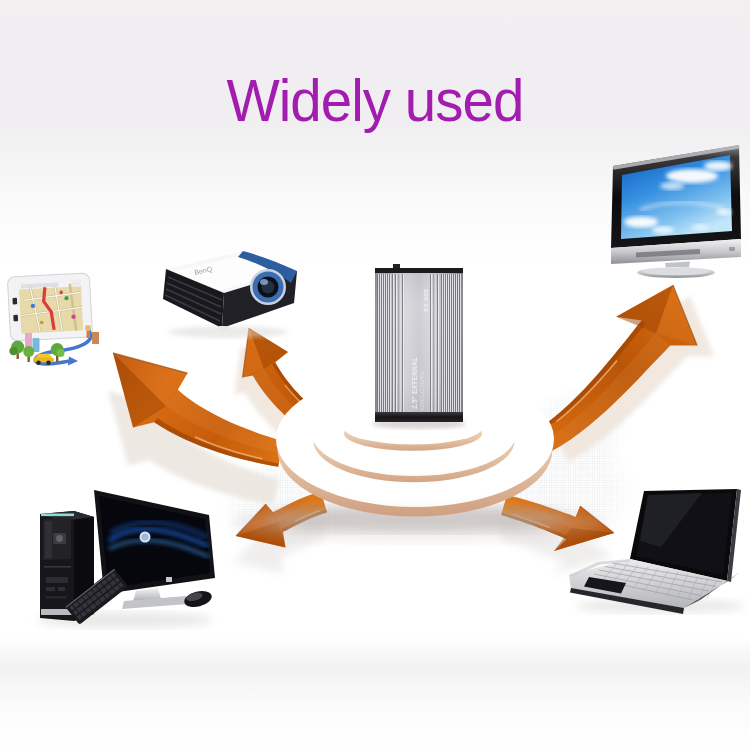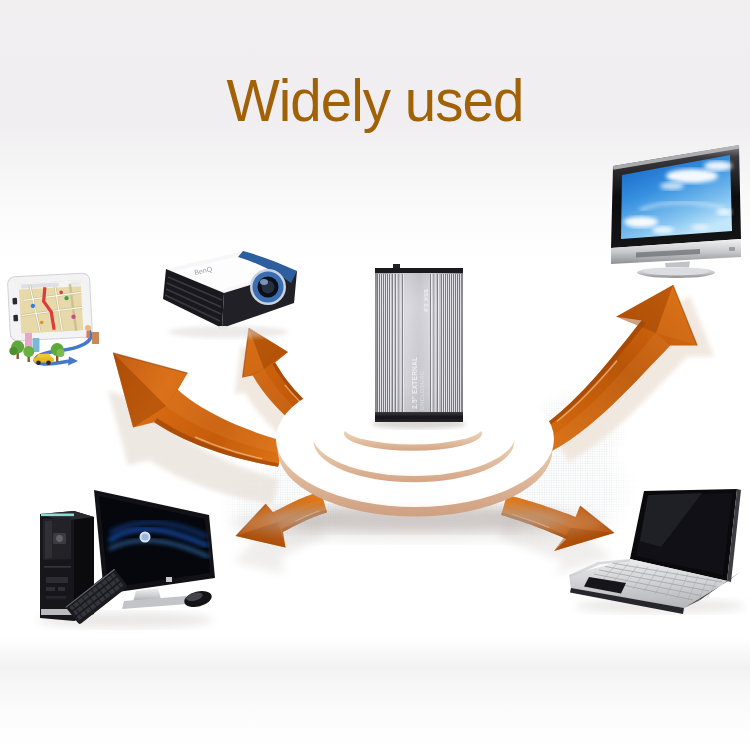--- a/index.html
+++ b/index.html
@@ -1,20 +1,20 @@
 <!DOCTYPE html>
 <html><head>
 <meta charset="utf-8">
 <style>
 html,body{margin:0;padding:0;}
 body{width:750px;height:750px;overflow:hidden;position:relative;
   font-family:"Liberation Sans",sans-serif;
   background:linear-gradient(180deg,#f1eff0 0%,#f0eef0 16%,#fafafa 27%,#ffffff 35%,#ffffff 85%,#f3f2f2 89%,#fbfbfb 94%,#ffffff 100%);}
 #title{position:absolute;top:71px;left:0;width:750px;text-align:center;
-  font-size:60px;line-height:60px;color:#a16207;letter-spacing:-1px;}
+  font-size:60px;line-height:60px;color:#a21caf;letter-spacing:-1px;}
 #title span{display:inline-block;transform:scaleX(0.94);transform-origin:50% 50%;}
 svg{position:absolute;left:0;top:0;}
 </style>
 </head>
 <body>
 <div id="title"><span>Widely used</span></div>
 <svg id="scene" width="750" height="750" viewBox="0 0 750 750">
 <defs>
   <pattern id="grid" width="2.4" height="2.4" patternUnits="userSpaceOnUse">
     <rect width="2.4" height="2.4" fill="#ffffff"></rect>

